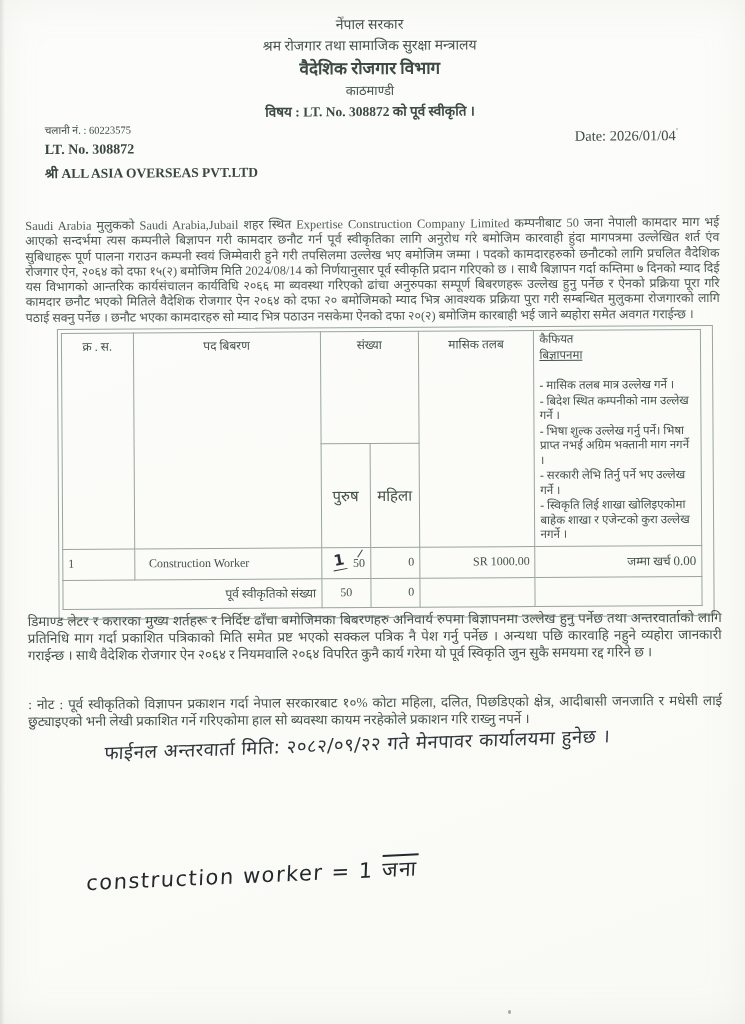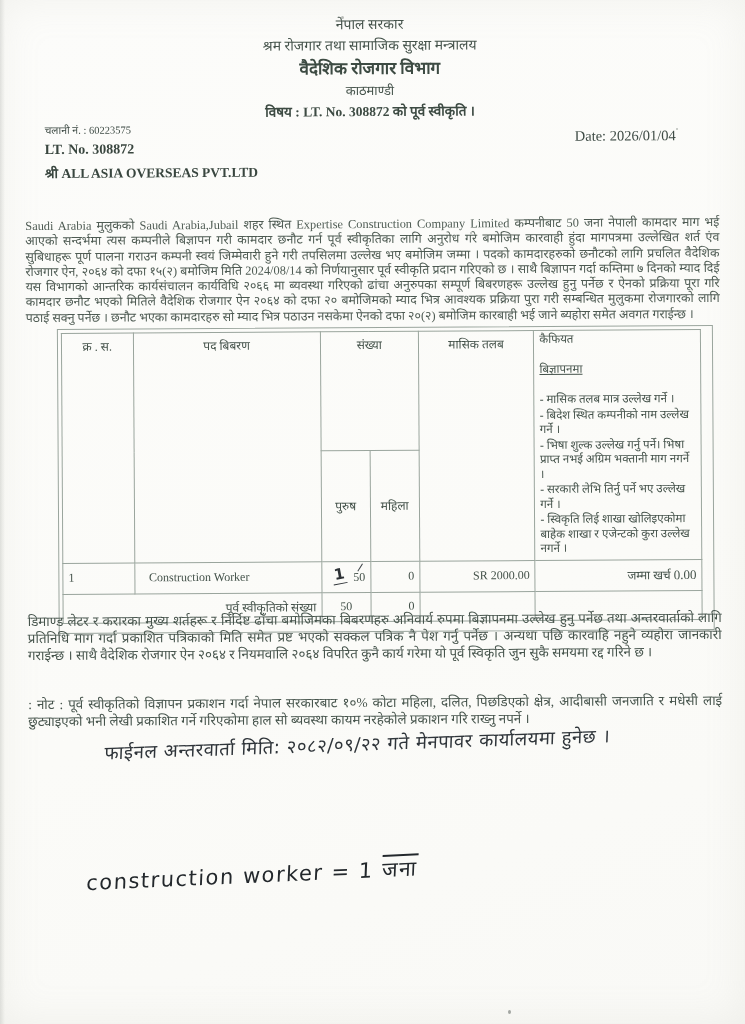--- a/index.html
+++ b/index.html
@@ -31,25 +31,25 @@
   .p2{top:611px;font-size:13.4px;line-height:17.2px;color:#46544c;}
   .p3{top:694px;font-size:13.4px;line-height:17.2px;color:#46544c;}
   .tablewrap{position:absolute;left:58px;top:327px;width:648px;
     border:1.5px solid #9aa59d;padding:3px 3px 9px 3px;background:transparent;}
   table{border-collapse:collapse;table-layout:fixed;width:640px;font-size:12px;color:#44524a;}
   td,th{border:1px solid #9aa59d;padding:2px 5px;font-weight:normal;vertical-align:top;}
   th{text-align:center;}
   .col-sn{width:70px;}.col-pos{width:183px;}.col-m{width:48px;}.col-f{width:48px;}
   .col-sal{width:113px;}.col-rk{width:163px;}
   .r1 th{height:100px;padding-top:4px;}
-  .r2 th{height:94px;vertical-align:middle;font-size:12px;}
+  .r2 th{height:94px;vertical-align:middle;font-size:15px;}
   .r3 td{height:26px;vertical-align:middle;}
   .r4 td{height:24px;vertical-align:middle;}
   .rk-cell{text-align:left;font-size:11.6px;line-height:14.5px;}
-  .rk-title{margin-bottom:15px;}
+  .rk-title{margin-bottom:1px;}
   .rk-sub{text-decoration:underline;margin-bottom:16px;}
   .rk-item{margin-bottom:1px;}
   .cell-right{text-align:right;}
   .cell-center{text-align:center;}
   .pos-cell{font-family:"Liberation Serif",serif;font-size:12px;padding-left:14px;}
   .hw-one{display:inline-block;font-family:"DejaVu Sans",sans-serif;font-size:15px;
     font-weight:bold;color:#2c3135;transform:rotate(-10deg) translateY(-2px);
     border-bottom:1.6px solid #2c3135;padding:0 2px;margin-right:6px;}
   .struck{position:relative;display:inline-block;}
   .struck::after{content:"";position:absolute;right:-1px;top:1px;width:9px;height:10px;
@@ -122,21 +122,21 @@
         </tr>
         <tr class="r2">
           <th>पुरुष</th>
           <th>महिला</th>
         </tr>
         <tr class="r3">
           <td>1</td>
           <td class="pos-cell">Construction Worker</td>
           <td class="cell-right"><span class="hw-one">1</span><span class="struck">50</span></td>
           <td class="cell-right">0</td>
-          <td class="cell-right">SR 2000.00</td>
+          <td class="cell-right">SR 1000.00</td>
           <td class="cell-right total-cell"><span>जम्मा खर्च</span> <span class="total-val">0.00</span></td>
         </tr>
         <tr class="r4">
           <td colspan="2" class="cell-right">पूर्व स्वीकृतिको संख्या</td>
           <td class="cell-center">50</td>
           <td class="cell-right">0</td>
           <td></td>
           <td></td>
         </tr>
       </tbody>

